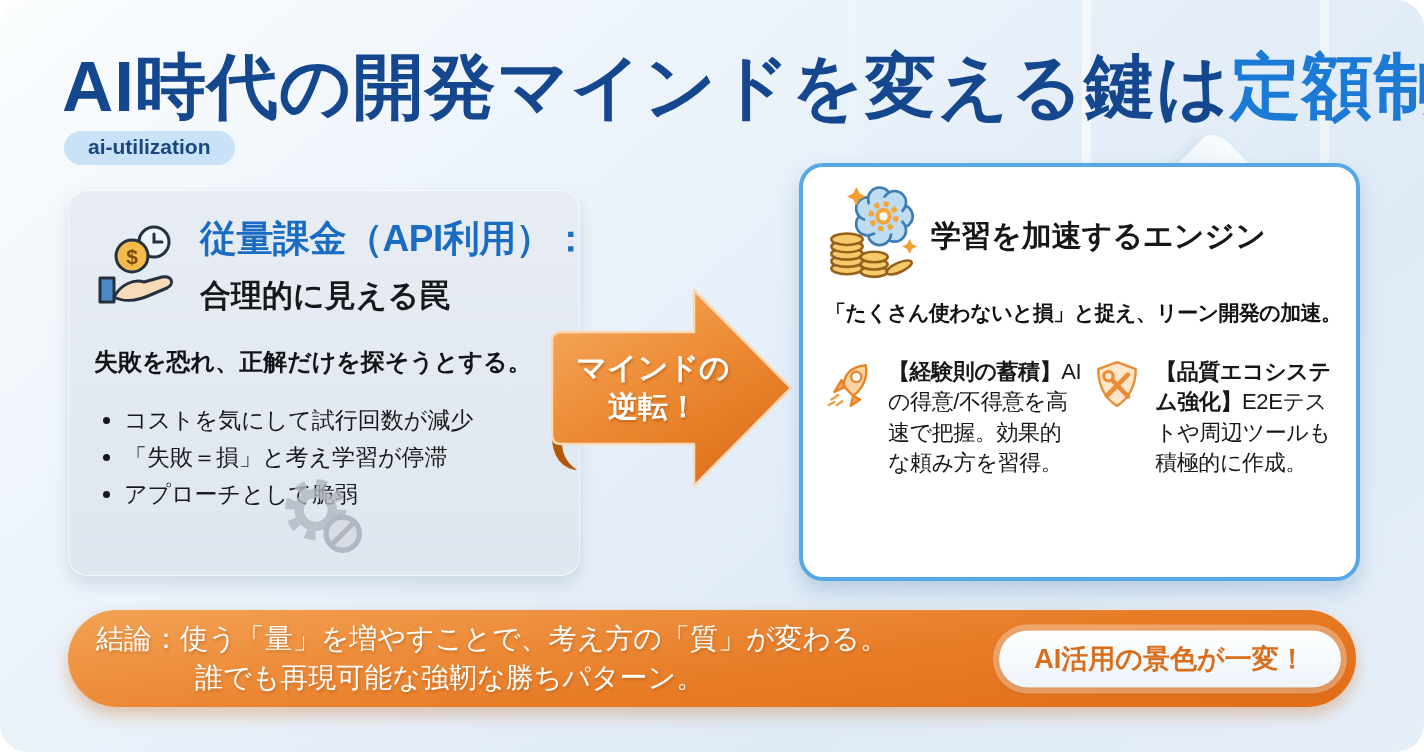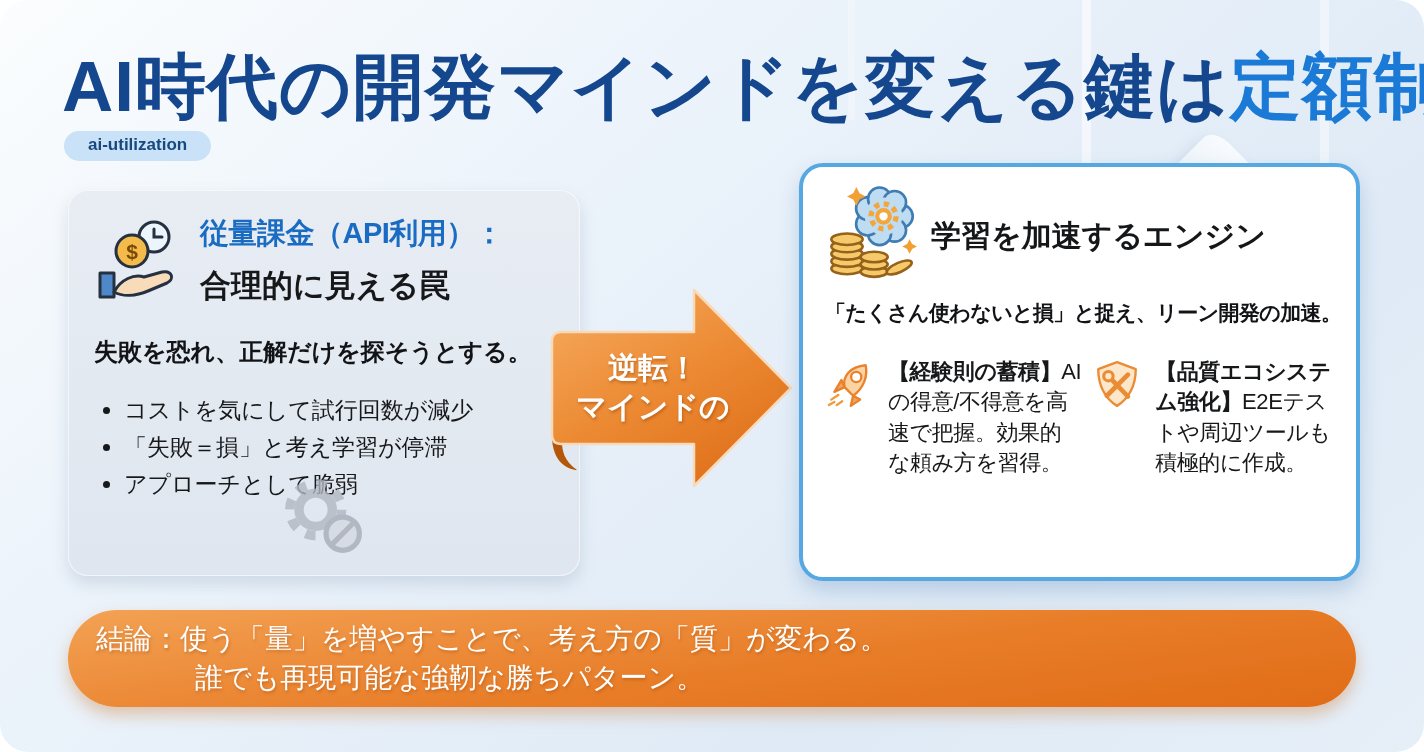--- a/index.html
+++ b/index.html
@@ -19,30 +19,30 @@
     box-shadow:0 14px 18px rgba(140,165,195,.28);
     transform:rotate(45deg) scale(1,.62); }
   .cube.back  { left:1168px; top:218px; width:142px; height:142px; opacity:.85; }
   .cube.front { left:1152px; top:140px; width:168px; height:168px; }
 
   
   .title { position:absolute; left:62px; top:40px; font-size:71px; font-weight:800;
     letter-spacing:1px; color:#15478f; white-space:nowrap; }
   .title .accent { color:#1b7ad6; }
   .tag { position:absolute; left:64px; top:131px; background:#c9e2f7; color:#17497e;
-    font-size:17px; font-weight:600; padding:4px 24px 6px; border-radius:18px; }
+    font-size:21px; font-weight:600; padding:4px 24px 6px; border-radius:18px; }
 
   
   .left-card { position:absolute; left:68px; top:190px; width:512px; height:386px;
     background:linear-gradient(180deg,#e8edf4,#dfe6ef); border-radius:20px;
     box-shadow:0 8px 16px rgba(110,130,160,.22), inset 0 0 0 1px rgba(255,255,255,.6);
     padding:24px 26px; }
   .card-head { display:flex; align-items:center; gap:14px; }
   .head-icon { flex:0 0 auto; }
-  .lt1 { color:#1a6cc2; font-size:29px; font-weight:800; letter-spacing:-0.5px; white-space:nowrap; }
+  .lt1 { color:#1a6cc2; font-size:37px; font-weight:800; letter-spacing:-0.5px; white-space:nowrap; }
   .lt2 { color:#17181a; font-size:31px; font-weight:800; margin-top:11px; }
   .left-lead { margin-top:29px; font-size:24px; font-weight:700; color:#121316; }
   .left-bullets { margin-top:24px; padding-left:30px; font-size:23px; color:#17181a;
     line-height:1.6; font-weight:500; }
   .gear-wrap { position:absolute; left:0; right:0; bottom:10px; text-align:center; }
 
   
   .arrow-wrap { position:absolute; left:544px; top:284px; width:252px; height:212px; }
   .arrow-wrap svg { position:absolute; inset:0; }
   .arrow-label { position:absolute; left:14px; top:50%; transform:translateY(-54%);
@@ -136,22 +136,22 @@
         <linearGradient id="ag" x1="0" y1="0" x2="0.7" y2="1">
           <stop offset="0" stop-color="#f6ac62"></stop>
           <stop offset="0.55" stop-color="#ec8a33"></stop>
           <stop offset="1" stop-color="#e0701b"></stop>
         </linearGradient>
       </defs>
       <path d="M8,152 C8,178 24,186 33,186 C20,177 18,166 18,158 Z" fill="#b45708"></path>
       <path d="M17,48 L150,48 L150,6 L247,104 L150,202 L150,160 L17,160 Q8,160 8,151 L8,57 Q8,48 17,48 Z" fill="url(#ag)" stroke="#f8d9b8" stroke-width="2.5" stroke-linejoin="round"></path>
     </svg>
     <div class="arrow-label">
+      <div>マインドの</div>
       <div>逆転！</div>
-      <div>マインドの</div>
     </div>
   </div>
 
   <div class="right-card">
     <div class="card-head">
       <span class="head-icon">
         <svg width="92" height="96" viewBox="0 0 88 92">
           <g fill="#bedcf2" stroke="#3e7cb2" stroke-width="2.5">
             <circle cx="73" cy="30" r="11"></circle>
               <circle cx="66.6" cy="43.3" r="11"></circle>
@@ -213,15 +213,16 @@
 
 
     </div>
   </div>
 
   <div class="banner">
     <div class="banner-text">
       <div class="l1">結論：使う「量」を増やすことで、考え方の「質」が変わる。</div>
       <div class="l2">誰でも再現可能な強靭な勝ちパターン。</div>
     </div>
+    <div class="banner-badge">AI活用の景色が一変！</div>
   </div>
 
 </div>
 
 </body></html>

